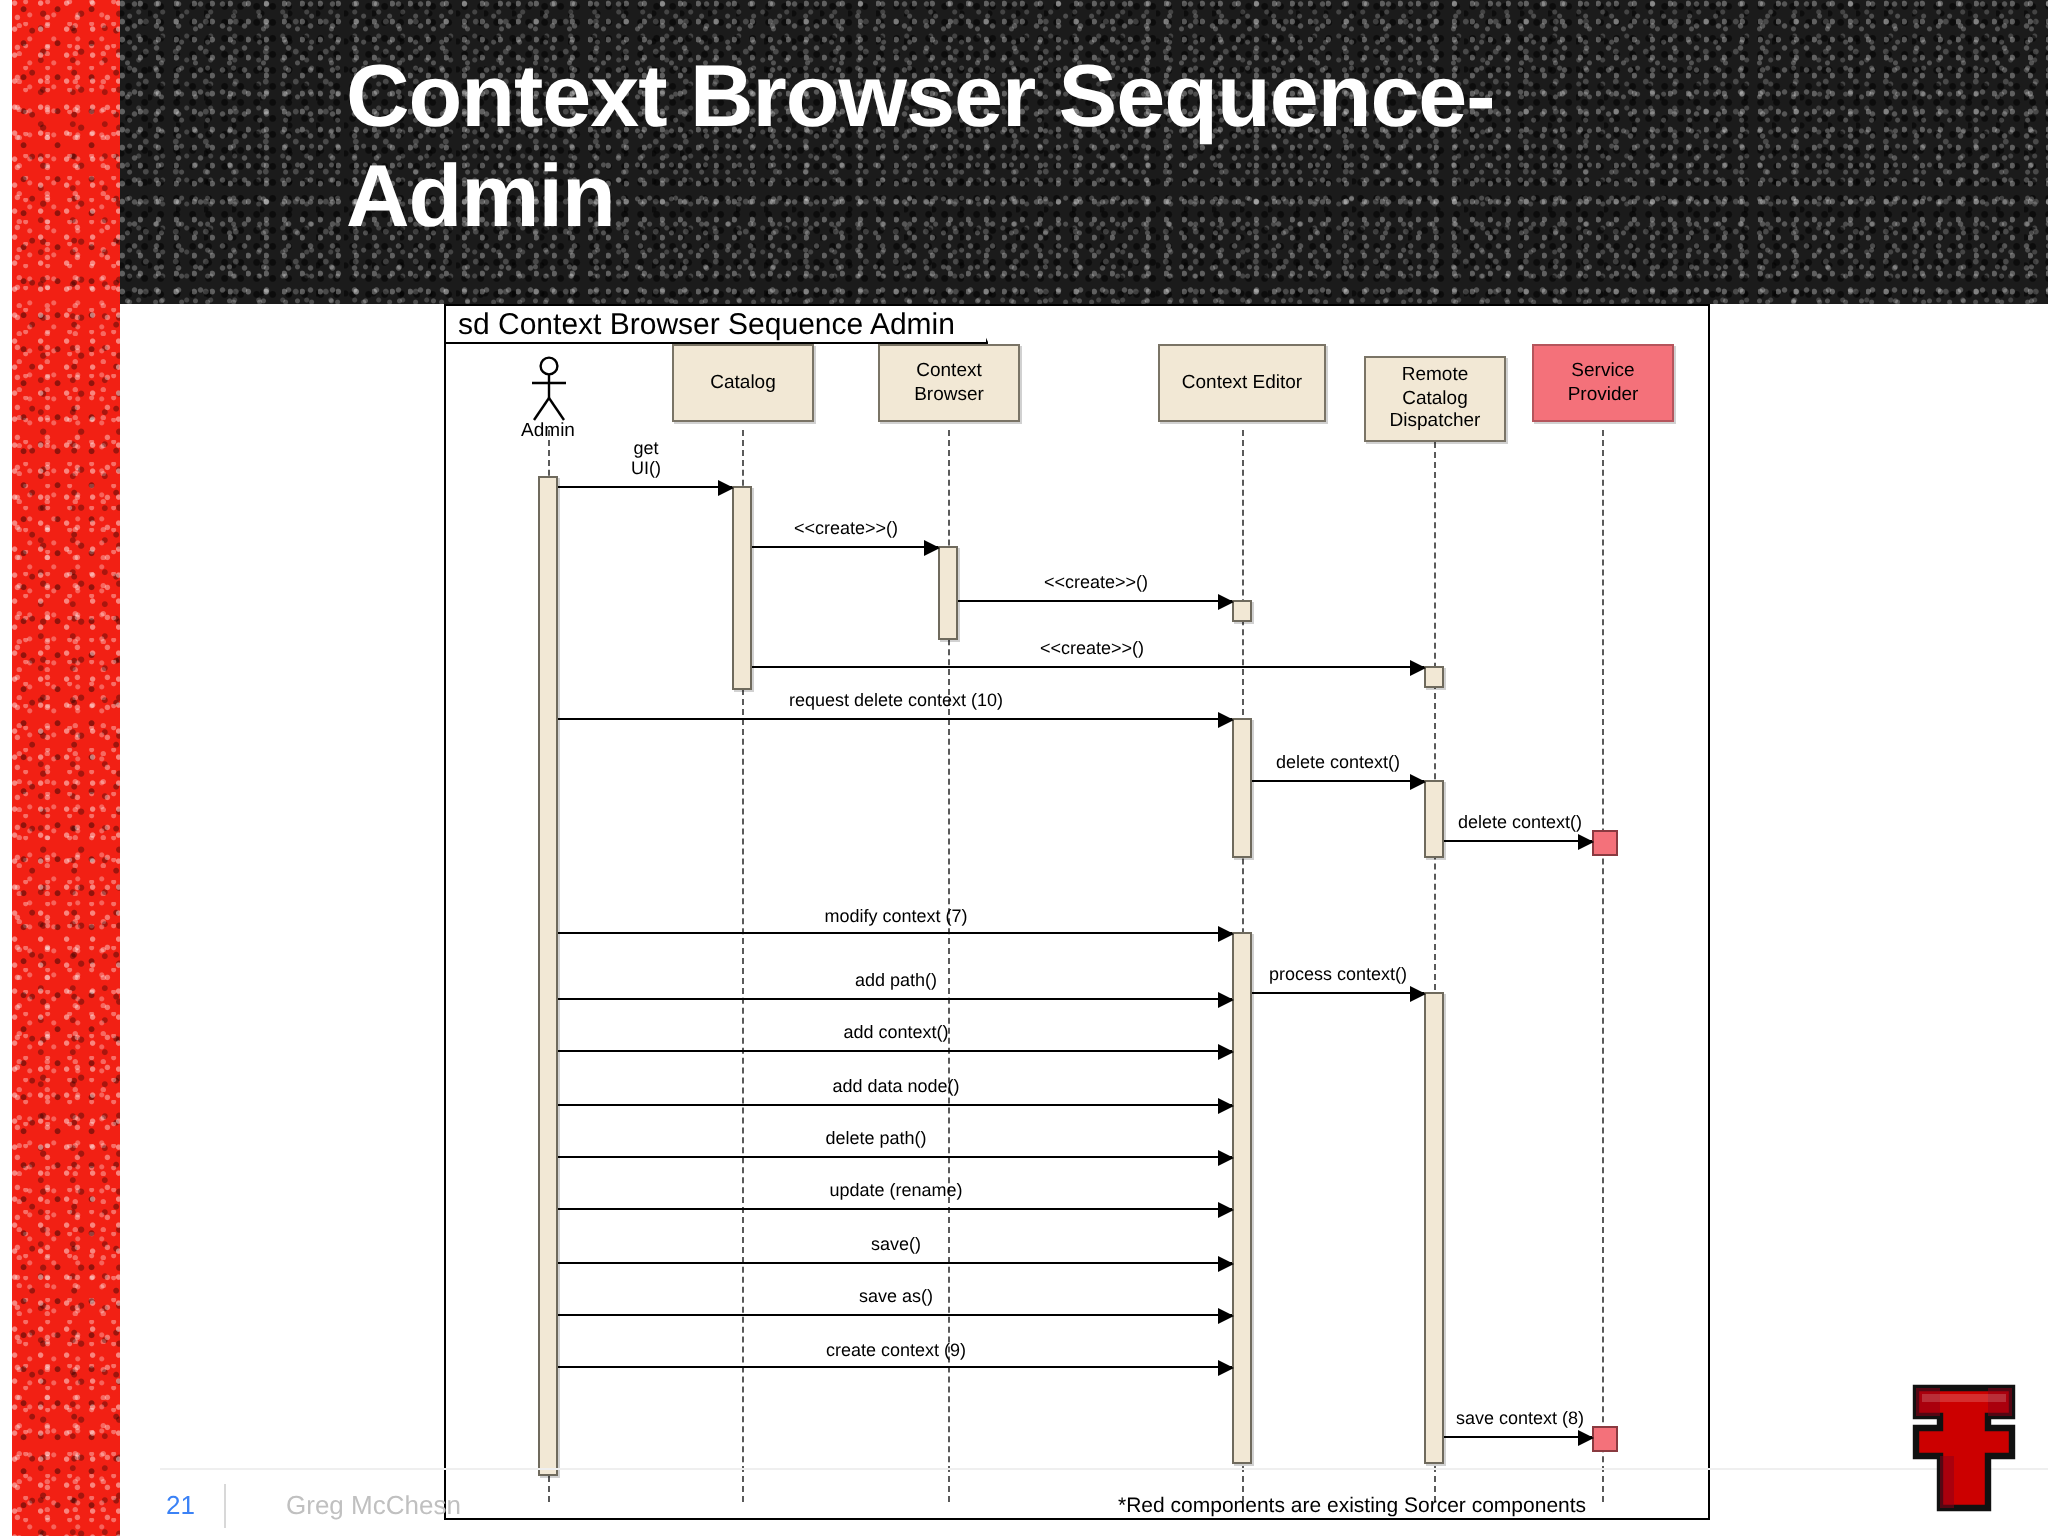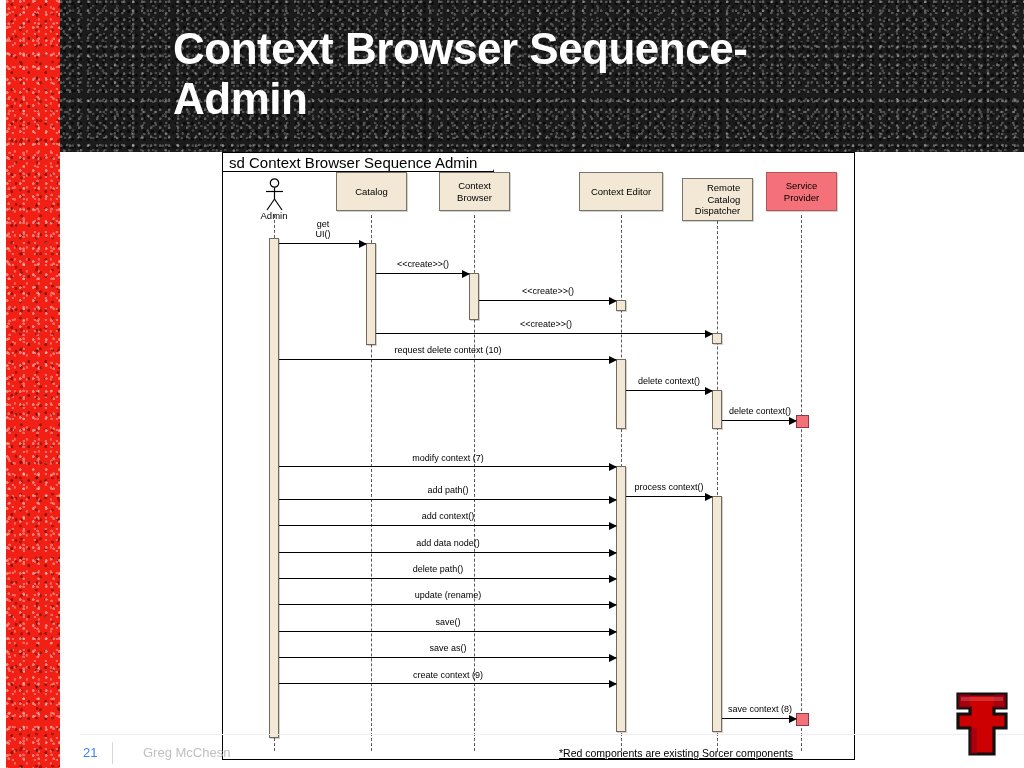--- a/index.html
+++ b/index.html
@@ -121,21 +121,21 @@
     <div class="obj-box" style="left:216px;top:19px;width:71px;height:39px;">
       <span style="white-space:pre-line;">Context
 Browser</span>
     </div>
 
     <div class="obj-box" style="left:356px;top:19px;width:84px;height:39px;">
       <span>Context Editor</span>
     </div>
 
     <div class="obj-box" style="left:459px;top:25px;width:71px;height:43px;">
-      <span style="white-space:pre-line;text-align:right;">Remote
+      <span style="white-space:pre-line;">Remote
 Catalog
 Dispatcher</span>
     </div>
 
     <div class="obj-box red" style="left:543px;top:19px;width:71px;height:39px;">
       <span style="white-space:pre-line;">Service
 Provider</span>
     </div>
 
     <div class="act" style="left:46px; top:85px;  width:10px;height:500px;"></div>
@@ -199,21 +199,21 @@
 
     <div class="msg" style="left:56px;top:504px;width:337px;"></div>
     <div class="msg-lbl" style="left:90px;top:490px;width:270px;">save as()</div>
 
     <div class="msg" style="left:56px;top:530px;width:337px;"></div>
     <div class="msg-lbl" style="left:90px;top:517px;width:270px;">create context (9)</div>
 
     <div class="msg" style="left:499px;top:565px;width:74px;"></div>
     <div class="msg-lbl" style="left:495px;top:551px;width:84px;">save context (8)</div>
 
-    <div class="note" style="left:336px;top:594px;text-decoration:underline;">*Red components are existing Sorcer components</div>
+    <div class="note" style="left:336px;top:594px;">*Red components are existing Sorcer components</div>
   </div>
 
   <div id="footer">
     <div id="footer-rule"></div>
     <div id="slide-number">21</div>
     <div id="footer-div"></div>
     <div id="footer-name">Greg McChesn</div>
   </div>
 
   <svg id="logo" viewBox="0 0 64 72">

